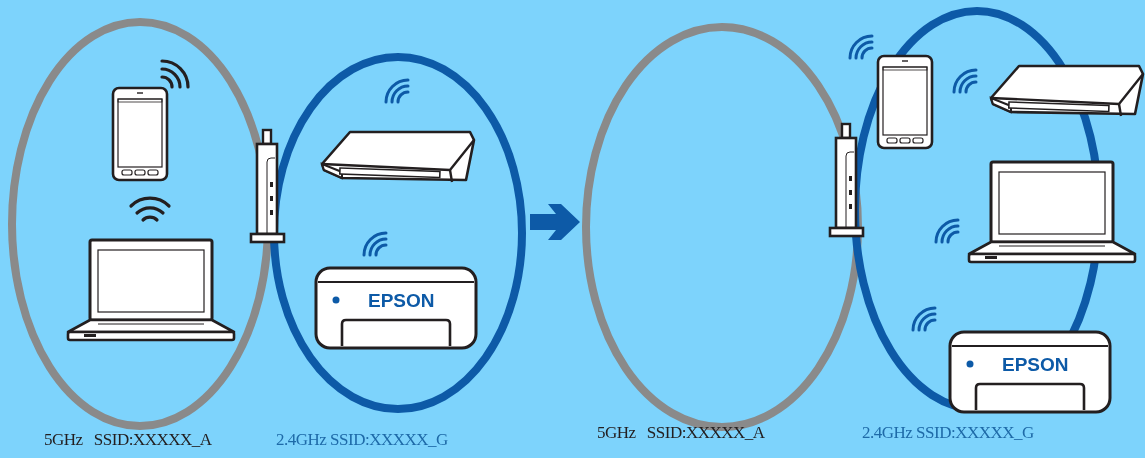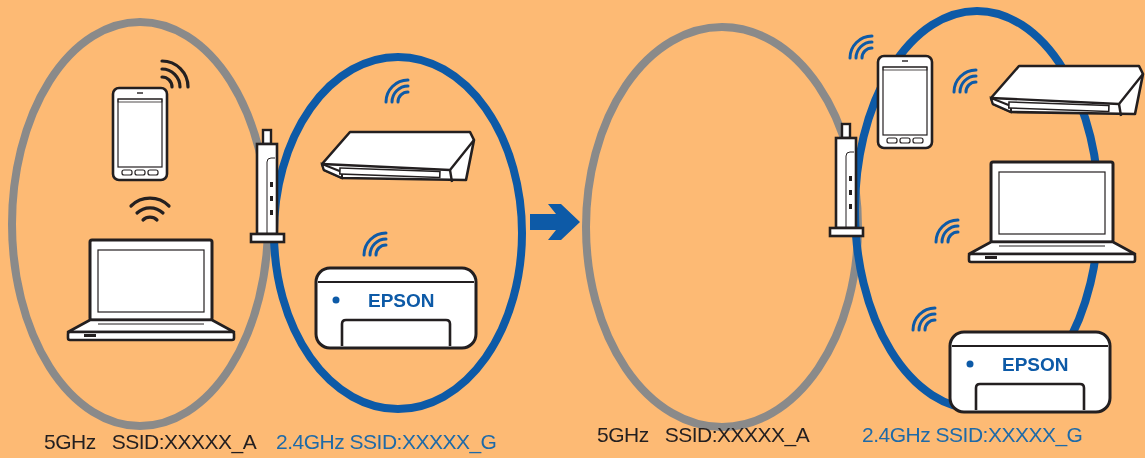--- a/index.html
+++ b/index.html
@@ -1,18 +1,18 @@
 <!DOCTYPE html>
 <html><head>
 <meta charset="utf-8">
 <style>
   html, body { margin: 0; padding: 0; background: #ffffff; }
-  .stage { position: relative; width: 1145px; height: 458px; overflow: hidden; background: #fdba74; }
+  .stage { position: relative; width: 1145px; height: 458px; overflow: hidden; background: #7dd3fc; }
   svg { position: absolute; left: 0; top: 0; }
-  .label { position: absolute; font-family: Liberation Sans, sans-serif; font-size: 21px; letter-spacing: -0.5px; white-space: nowrap; }
+  .label { position: absolute; font-family: Liberation Serif, serif; font-size: 17px; letter-spacing: -0.5px; white-space: nowrap; }
   .label.gray { color: #231f20; }
   .label.blue { color: #1e6aa8; text-align: right; }
   .epson { font-family: "Liberation Sans", "DejaVu Sans", sans-serif; font-weight: bold; fill: #0d5aa7; font-size: 19px; }
 </style>
 </head>
 <body>
 
 <div class="stage">
 <svg width="1145" height="458" viewBox="0 0 1145 458" xmlns="http://www.w3.org/2000/svg">
   <defs>

